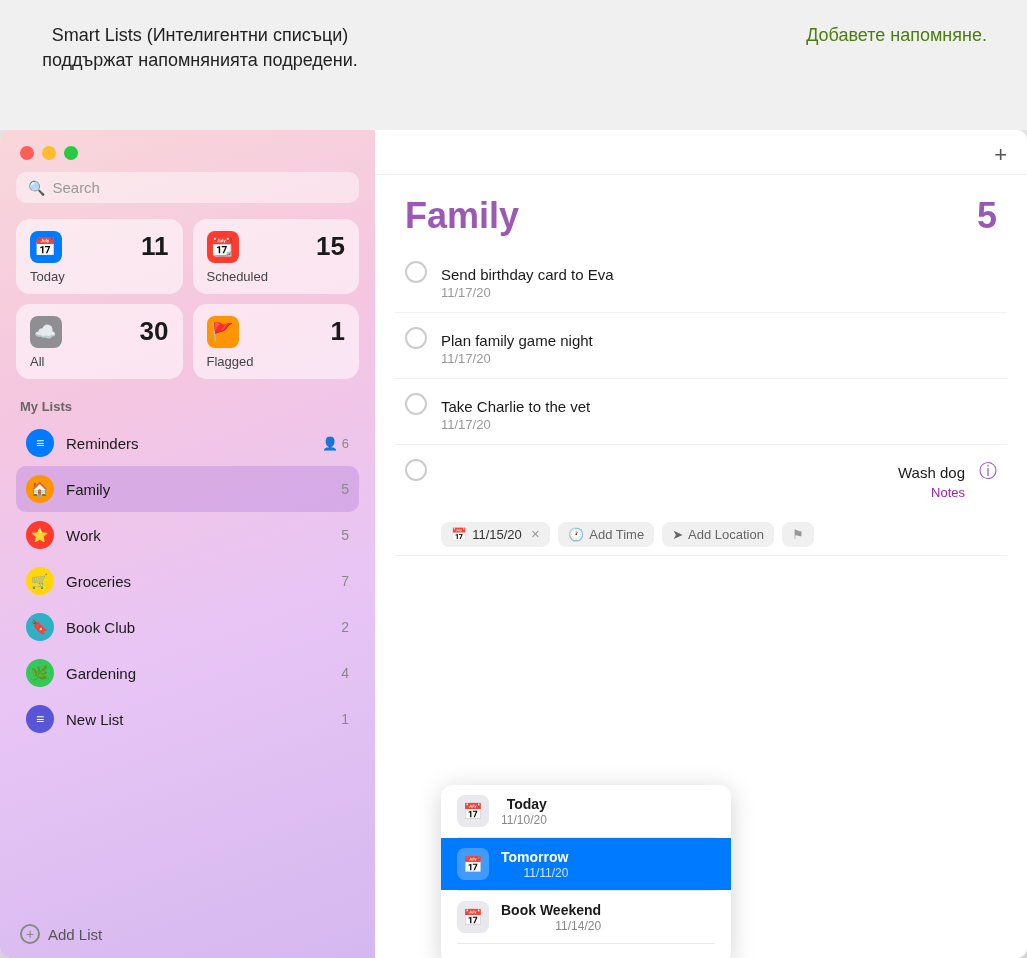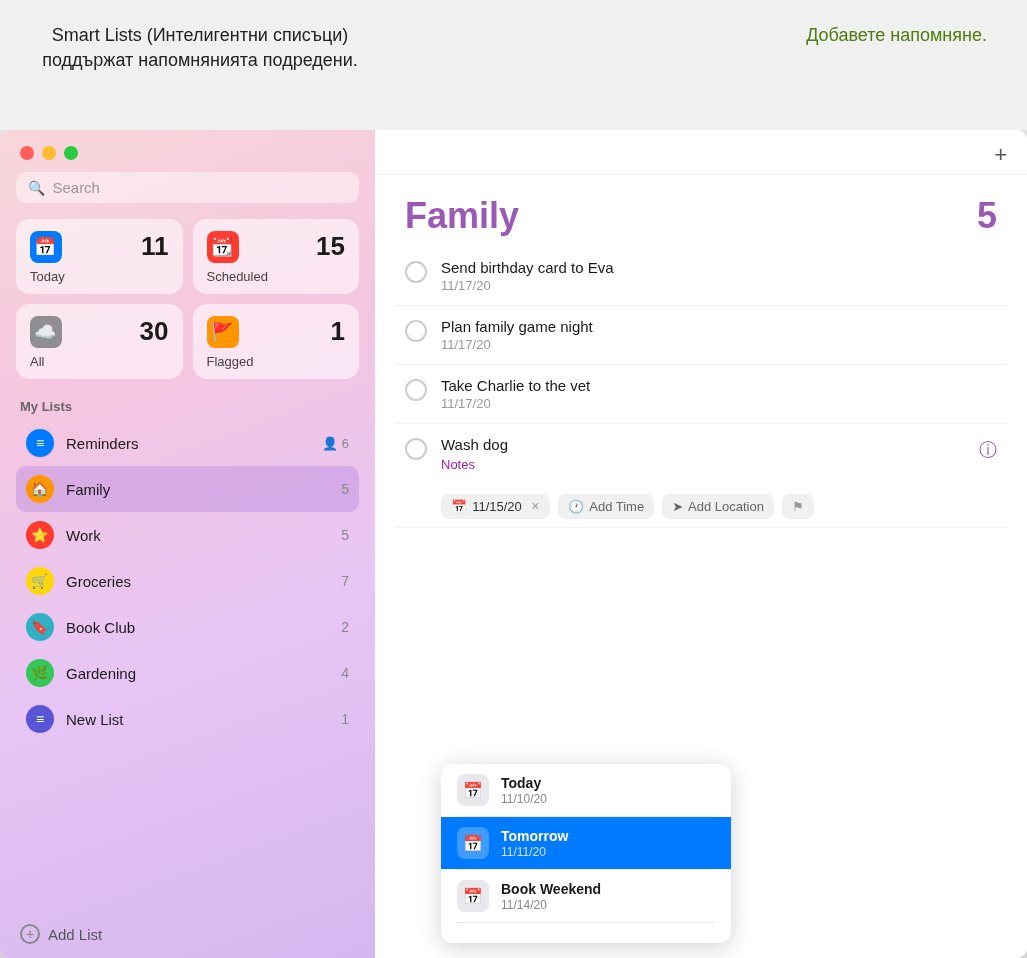--- a/index.html
+++ b/index.html
@@ -300,20 +300,21 @@
       width: 22px;
       height: 22px;
       border-radius: 50%;
       border: 2px solid #ccc;
       flex-shrink: 0;
       margin-top: 2px;
       cursor: pointer;
     }
     .reminder-content {
       flex: 1;
+      margin-top: 7px;
     }
     .reminder-title {
       font-size: 15px;
       color: #1a1a1a;
       font-weight: 400;
     }
     .reminder-date {
       font-size: 13px;
       color: #999;
       margin-top: 2px;
@@ -591,21 +592,21 @@
       </div>
 
       <div class="reminder-row">
         <div class="reminder-checkbox"></div>
         <div class="reminder-content">
           <div class="reminder-title">Take Charlie to the vet</div>
           <div class="reminder-date">11/17/20</div>
         </div>
       </div>
 
-      <div class="reminder-row" style="flex-direction: column; align-items: stretch; padding-bottom: 8px;">
+      <div class="reminder-row" style="flex-direction: column; align-items: stretch; padding-bottom: 8px; text-align: right;">
         <div style="display: flex; align-items: flex-start; gap: 14px;">
           <div class="reminder-checkbox"></div>
           <div class="reminder-content">
             <div class="reminder-title">Wash dog</div>
             <div class="notes-field">Notes</div>
           </div>
           <div class="reminder-info-btn">ⓘ</div>
         </div>
 
         <div class="date-toolbar" style="padding-left: 36px;">

